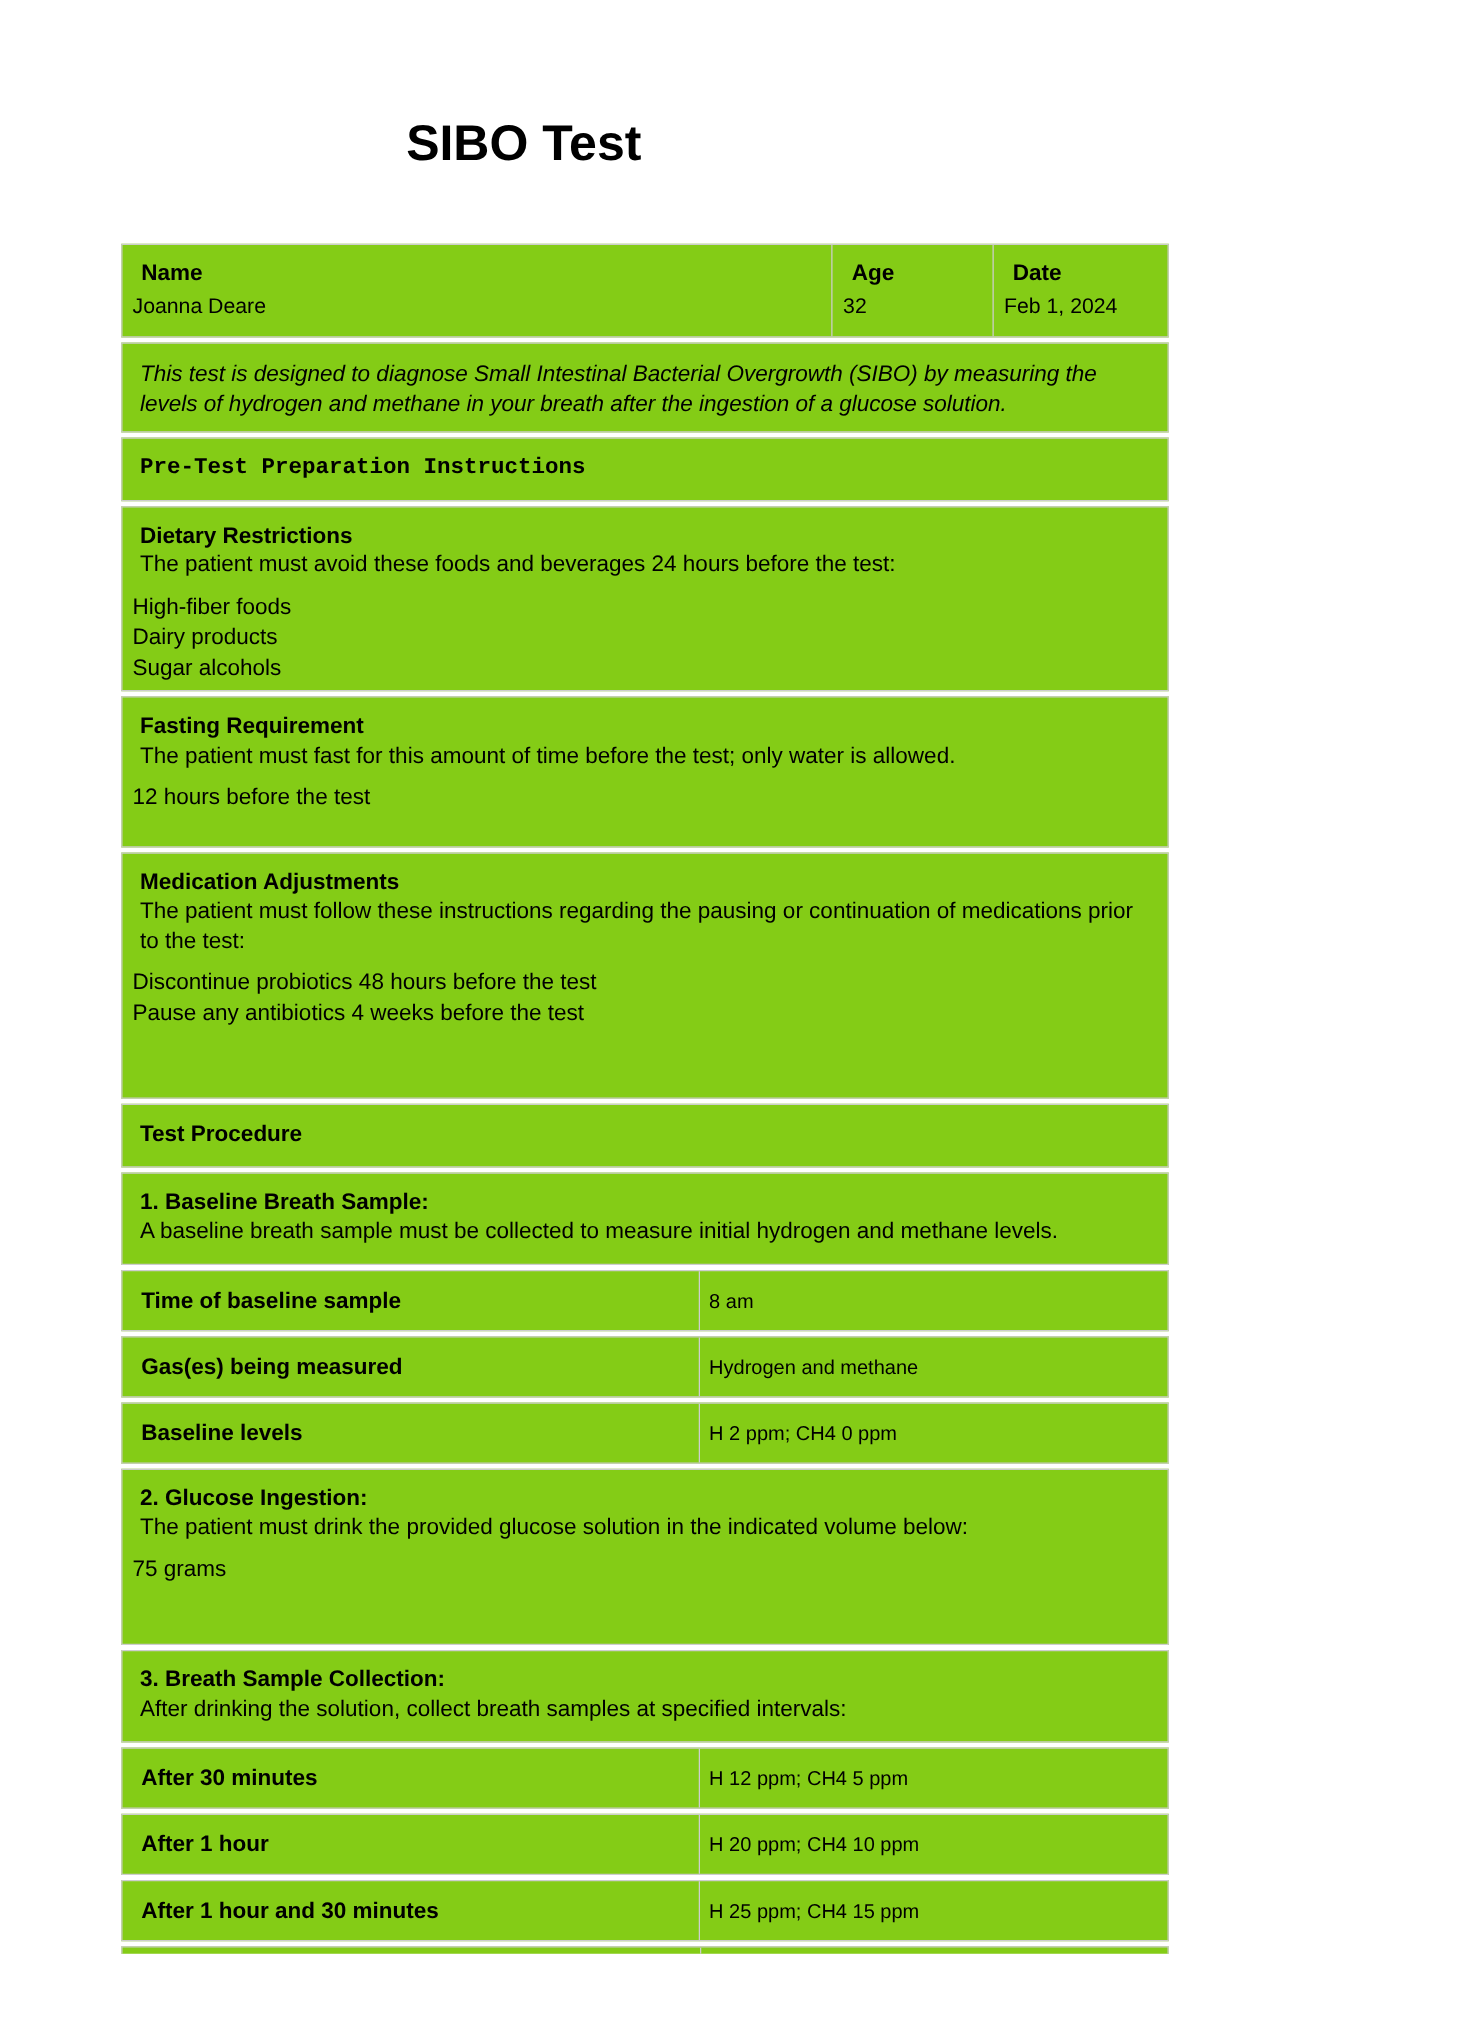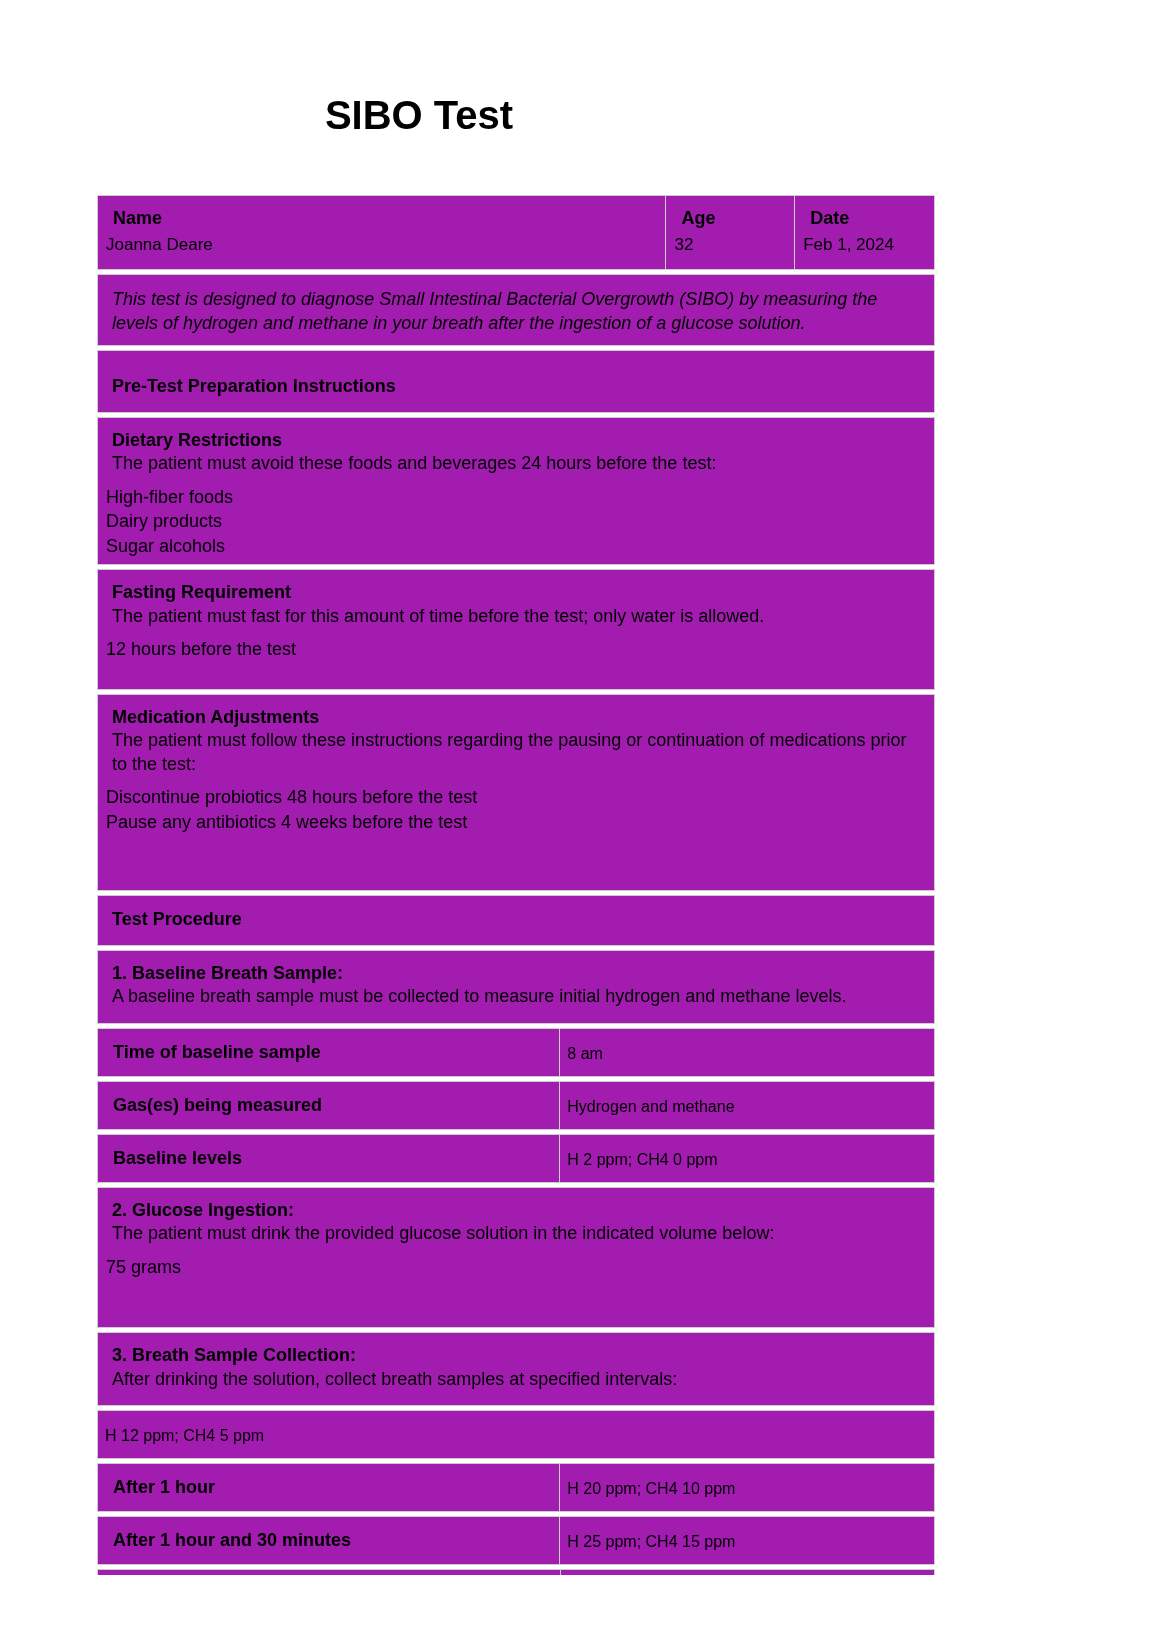--- a/index.html
+++ b/index.html
@@ -23,21 +23,21 @@
     line-height: 46px;
   }
   .content {
     margin: 57px 0 0 97px;
     width: 838px;
   }
   .block {
     box-sizing: border-box;
     width: 838px;
     border: 1px solid #cdcdcd;
-    background: #a21caf;
+    background: #84cc16;
     margin-bottom: 4px;
     padding: 11px 10px 10px 8px;
     font-size: 18px;
     line-height: 23.5px;
   }
   .head  { font-weight: bold; margin-left: 6px; }
   .instr { margin-left: 6px; }
   .answers { margin-top: 9px; line-height: 24.5px; }
   .italic { font-style: italic; margin-left: 6px; }
 
@@ -106,21 +106,21 @@
     <div class="pcell pcell-date">
       <div class="plabel">Date</div>
       <div class="pvalue">Feb 1, 2024</div>
     </div>
   </div>
 
   <div class="block" style="padding-top:13px; ">
     <div class="italic">This test is designed to diagnose Small Intestinal Bacterial Overgrowth (SIBO) by measuring the levels of hydrogen and methane in your breath after the ingestion of a glucose solution.</div>
   </div>
 
-  <div class="block pb-sm" style="padding-top:24px;">
+  <div class="block pb-sm" style="padding-top:12px;font-family:Liberation Mono, monospace;">
     <div class="head">Pre-Test Preparation Instructions</div>
   </div>
 
   <div class="block" style="padding-bottom:6px;">
     <div class="head">Dietary Restrictions</div>
     <div class="instr">The patient must avoid these foods and beverages 24 hours before the test:</div>
     <div class="answers">
       <div>High-fiber foods</div>
       <div>Dairy products</div>
       <div>Sugar alcohols</div>
@@ -169,20 +169,21 @@
     <div class="instr">The patient must drink the provided glucose solution in the indicated volume below:</div>
     <div class="answers">75 grams</div>
   </div>
 
   <div class="block" style="padding-bottom:14px;">
     <div class="head">3. Breath Sample Collection:</div>
     <div class="instr">After drinking the solution, collect breath samples at specified intervals:</div>
   </div>
 
   <div class="block kv">
+    <div class="kv-label">After 30 minutes</div>
     <div class="kv-value">H 12 ppm; CH4 5 ppm</div>
   </div>
   <div class="block kv">
     <div class="kv-label">After 1 hour</div>
     <div class="kv-value">H 20 ppm; CH4 10 ppm</div>
   </div>
   <div class="block kv">
     <div class="kv-label">After 1 hour and 30 minutes</div>
     <div class="kv-value">H 25 ppm; CH4 15 ppm</div>
   </div>

